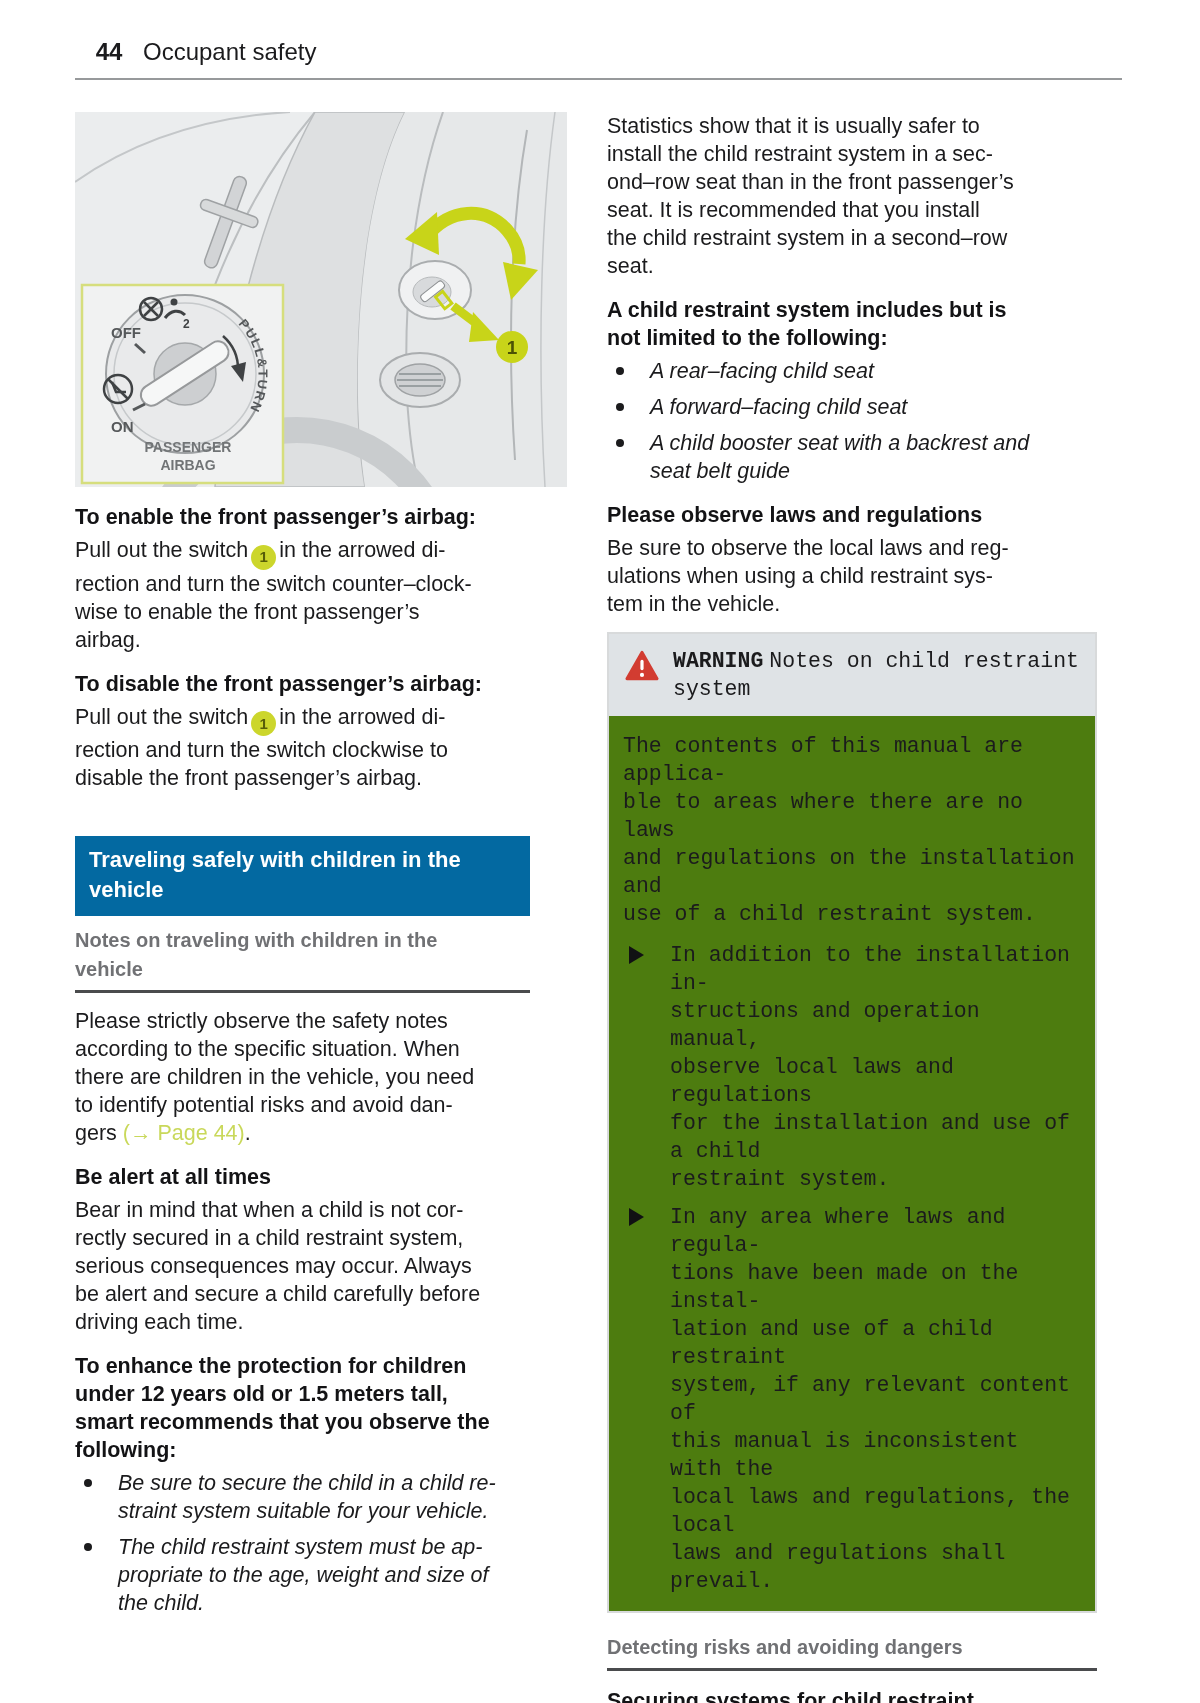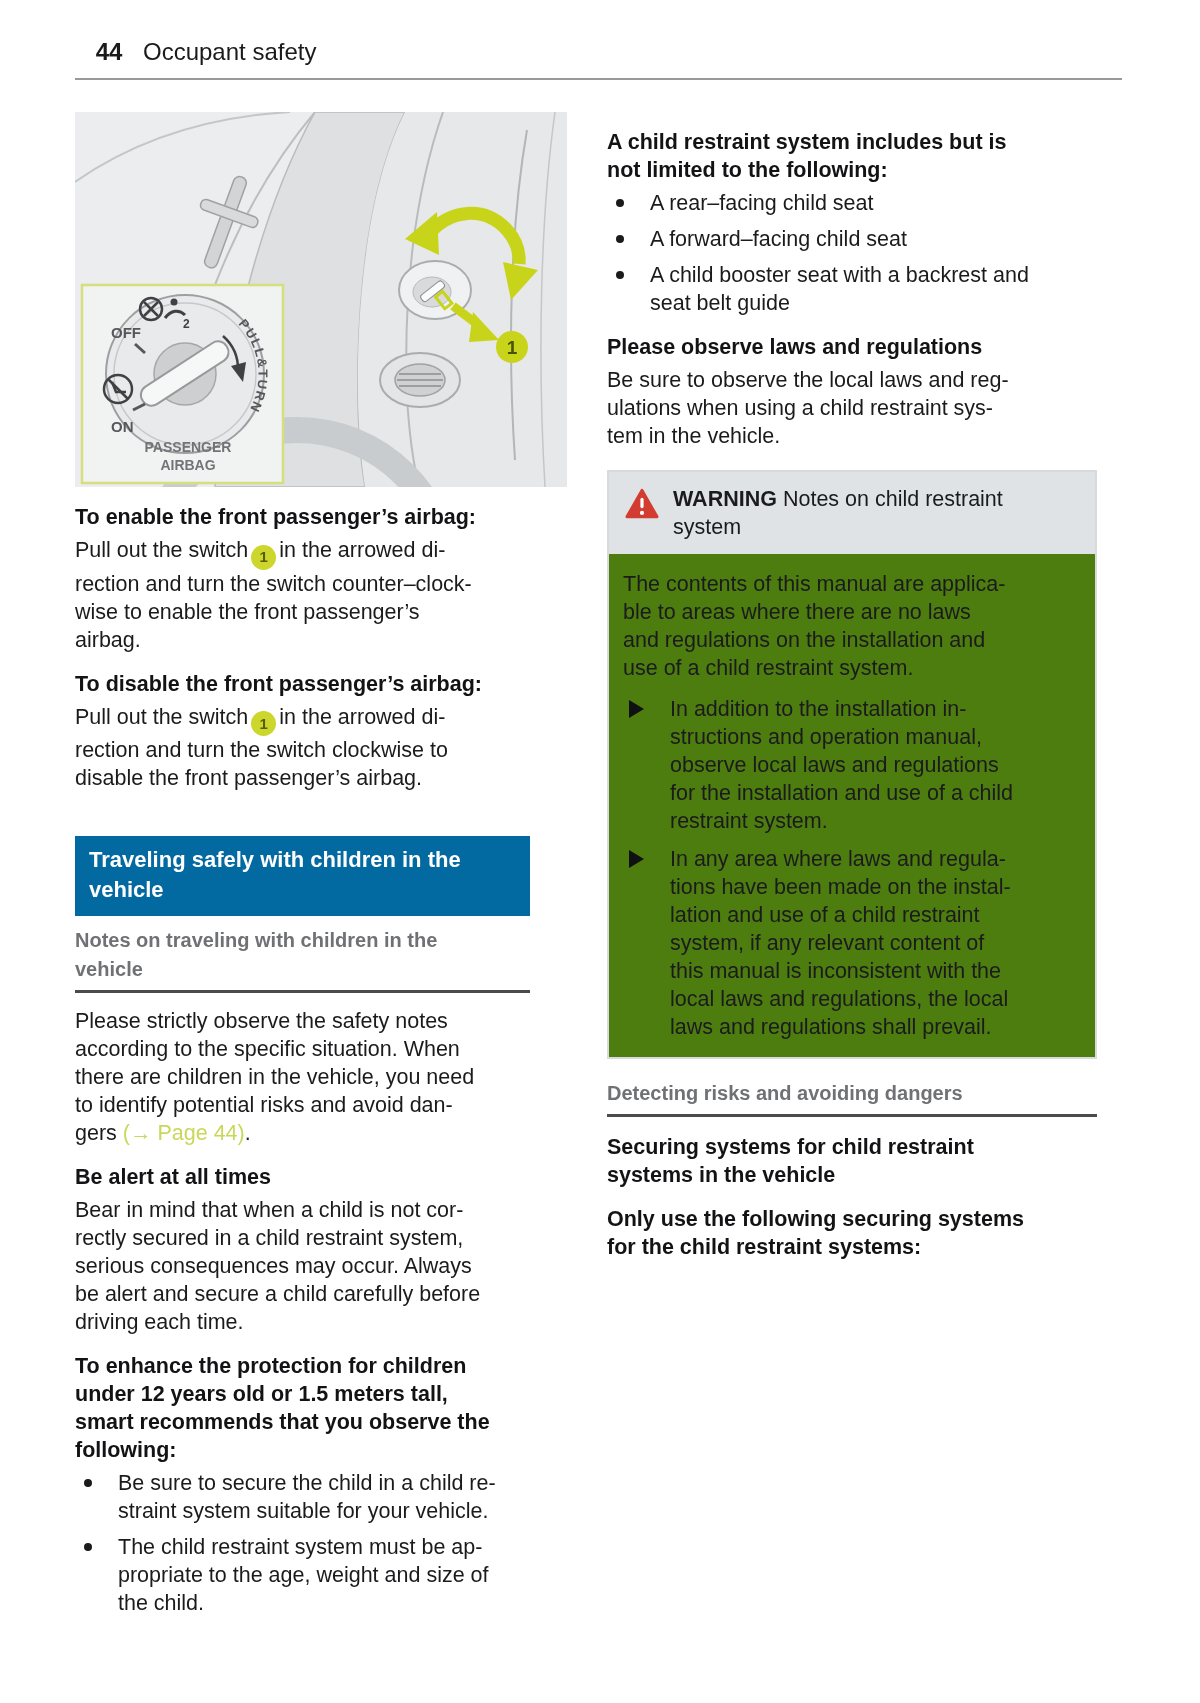--- a/index.html
+++ b/index.html
@@ -33,26 +33,26 @@
   .subhead{color:#707174;font-weight:bold;font-size:20px;line-height:29px;border-bottom:3px solid #4a4b4d;
            padding-bottom:6px;margin:0 0 14px 0;white-space:pre-line;}
   .xref{color:#c9d85a;}
 
   
   .badge{display:inline-flex;align-items:center;justify-content:center;width:25px;height:25px;border-radius:50%;
          background:#ccd62c;color:#565d08;font-size:15px;font-weight:bold;vertical-align:-5px;margin:0 3px;}
 
   
   .blist{margin:4px 0 12px 0;}
-  .bitem{display:flex;margin:0 0 8px 0;}
+  .bitem{display:flex;margin:0 0 8px 0;font-style:italic;}
   .dot{width:8px;height:8px;border-radius:50%;background:#1b1b1d;margin:10px 0 0 9px;flex:none;}
   .btext{font-size:21.5px;line-height:28px;white-space:pre-line;margin-left:26px;}
 
   
-  .warnbox{border:2px solid #d8dadb;margin:20px 0 20px 0;}
+  .warnbox{border:2px solid #d8dadb;margin:14px 0 20px 0;font-family:Liberation Mono, monospace;}
   .warnhead{background:#dfe3e6;display:flex;align-items:flex-start;padding:13px 14px 13px 14px;}
   .warnicon{flex:none;margin:3px 14px 0 2px;}
   .warntext{font-size:21.5px;line-height:28px;white-space:pre-line;}
   .warnlabel{font-weight:bold;margin-right:6px;}
   .warnbody{background:#4d7c0f;padding:16px 14px 6px 14px;}
   .aitem{display:flex;margin:0 0 10px 0;}
   .tri{width:0;height:0;border-left:15px solid #111113;border-top:9px solid transparent;
        border-bottom:9px solid transparent;margin:5px 0 0 6px;flex:none;}
   .atext{font-size:21.5px;line-height:28px;white-space:pre-line;margin-left:26px;}
 </style>
@@ -205,20 +205,26 @@
           <span class="dot"></span>
           <span class="btext">The child restraint system must be ap-
 propriate to the age, weight and size of
 the child.</span>
         </div>
       </div>
     </div>
 
     <div class="col-right">
 
+      <p class="body">Statistics show that it is usually safer to
+install the child restraint system in a sec-
+ond–row seat than in the front passenger’s
+seat. It is recommended that you install
+the child restraint system in a second–row
+seat.</p>
 
       <h3 class="h-bold">A child restraint system includes but is
 not limited to the following:</h3>
       <div class="blist">
         <div class="bitem">
           <span class="dot"></span>
           <span class="btext">A rear–facing child seat</span>
         </div>
         <div class="bitem">
           <span class="dot"></span>

